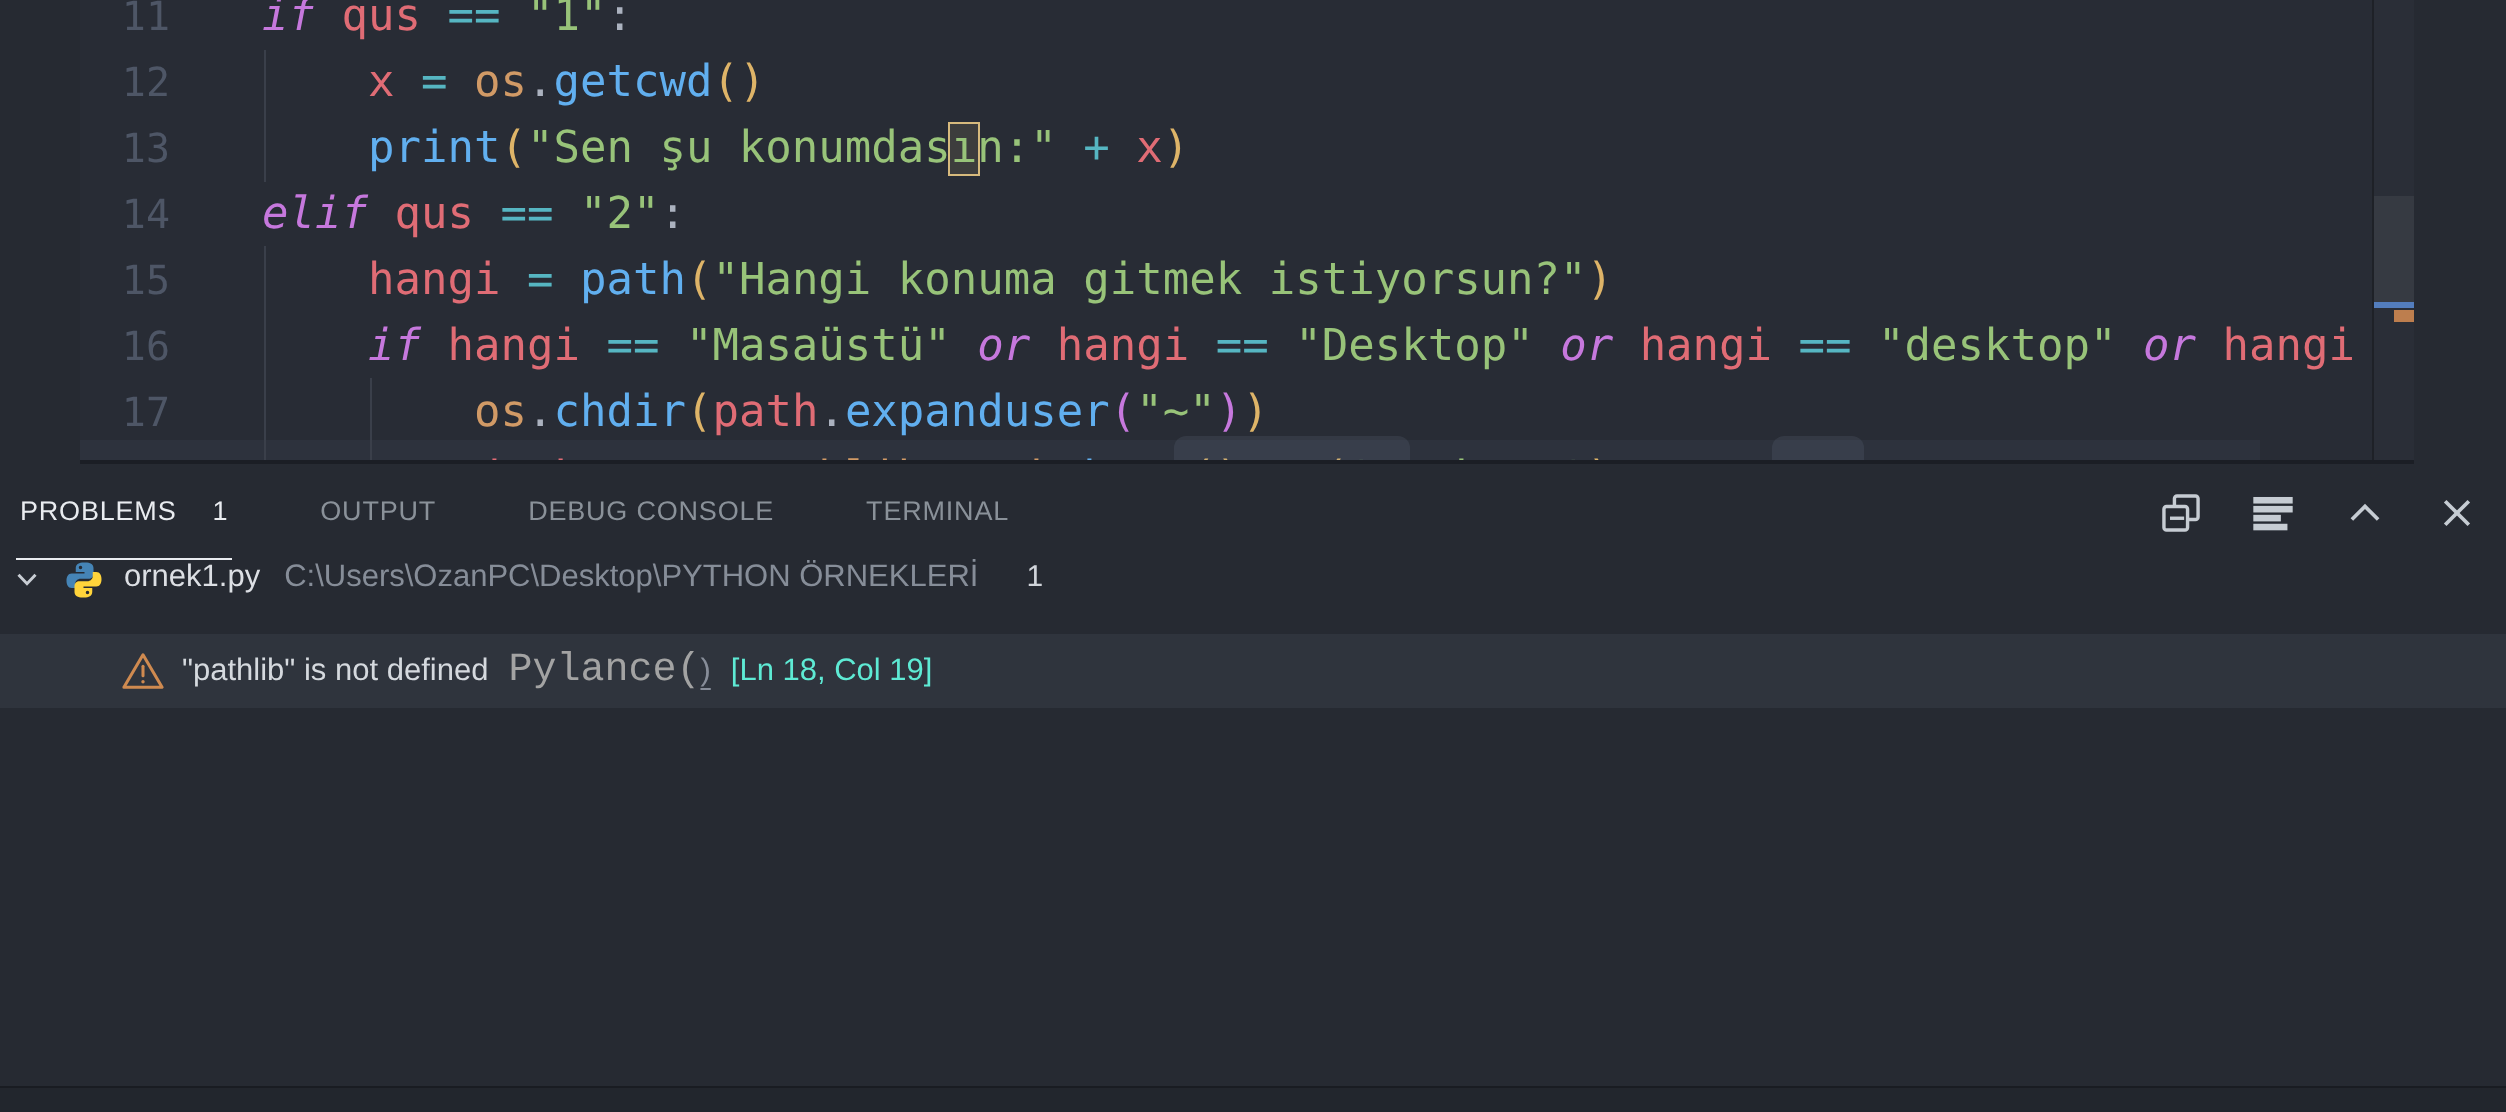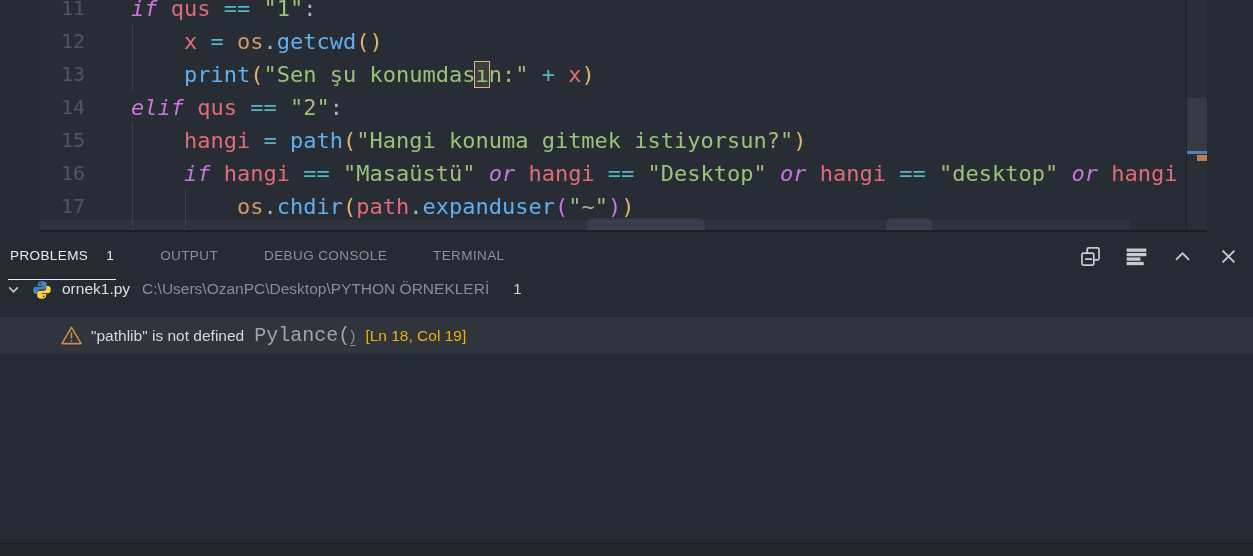--- a/index.html
+++ b/index.html
@@ -71,21 +71,21 @@
   .file-path { color:#868d98; font-size:15.5px; }
   .file-badge { color:#d0d4da; font-size:15px; margin-left:24px; }
 
   .problem-row { position:relative; height:37px; background:#2f343d; display:flex;
     align-items:center; padding-left:60px; cursor:pointer; }
   .warn-icon { width:23px; height:21px; margin-right:8px; flex:0 0 auto; }
   .problem-msg { color:#d5d9de; font-size:15.5px; margin-right:10px; white-space:pre; }
   .problem-src { color:#a3a3a3; font-size:20px; white-space:pre;font-family:Liberation Mono, monospace; }
   .problem-code { color:#878d99; font-size:15.5px; text-decoration:underline;
     text-underline-offset:4px; cursor:pointer; white-space:pre; }
-  .problem-loc { color:#eab308; font-size:15.5px; margin-left:10px; white-space:pre; }
+  .problem-loc { color:#5eead4; font-size:15.5px; margin-left:10px; white-space:pre; }
 
   .bottom-strip { position:absolute; left:0; bottom:0; width:1253px; height:13px;
     background:#22262d; border-top:1px solid #191c22; }
 </style>
 </head>
 <body>
 
 <div class="editor">
   <div class="current-line-band"></div>
   <div class="indent-guide" style="left:92px; top:25px; height:66px;"></div>

